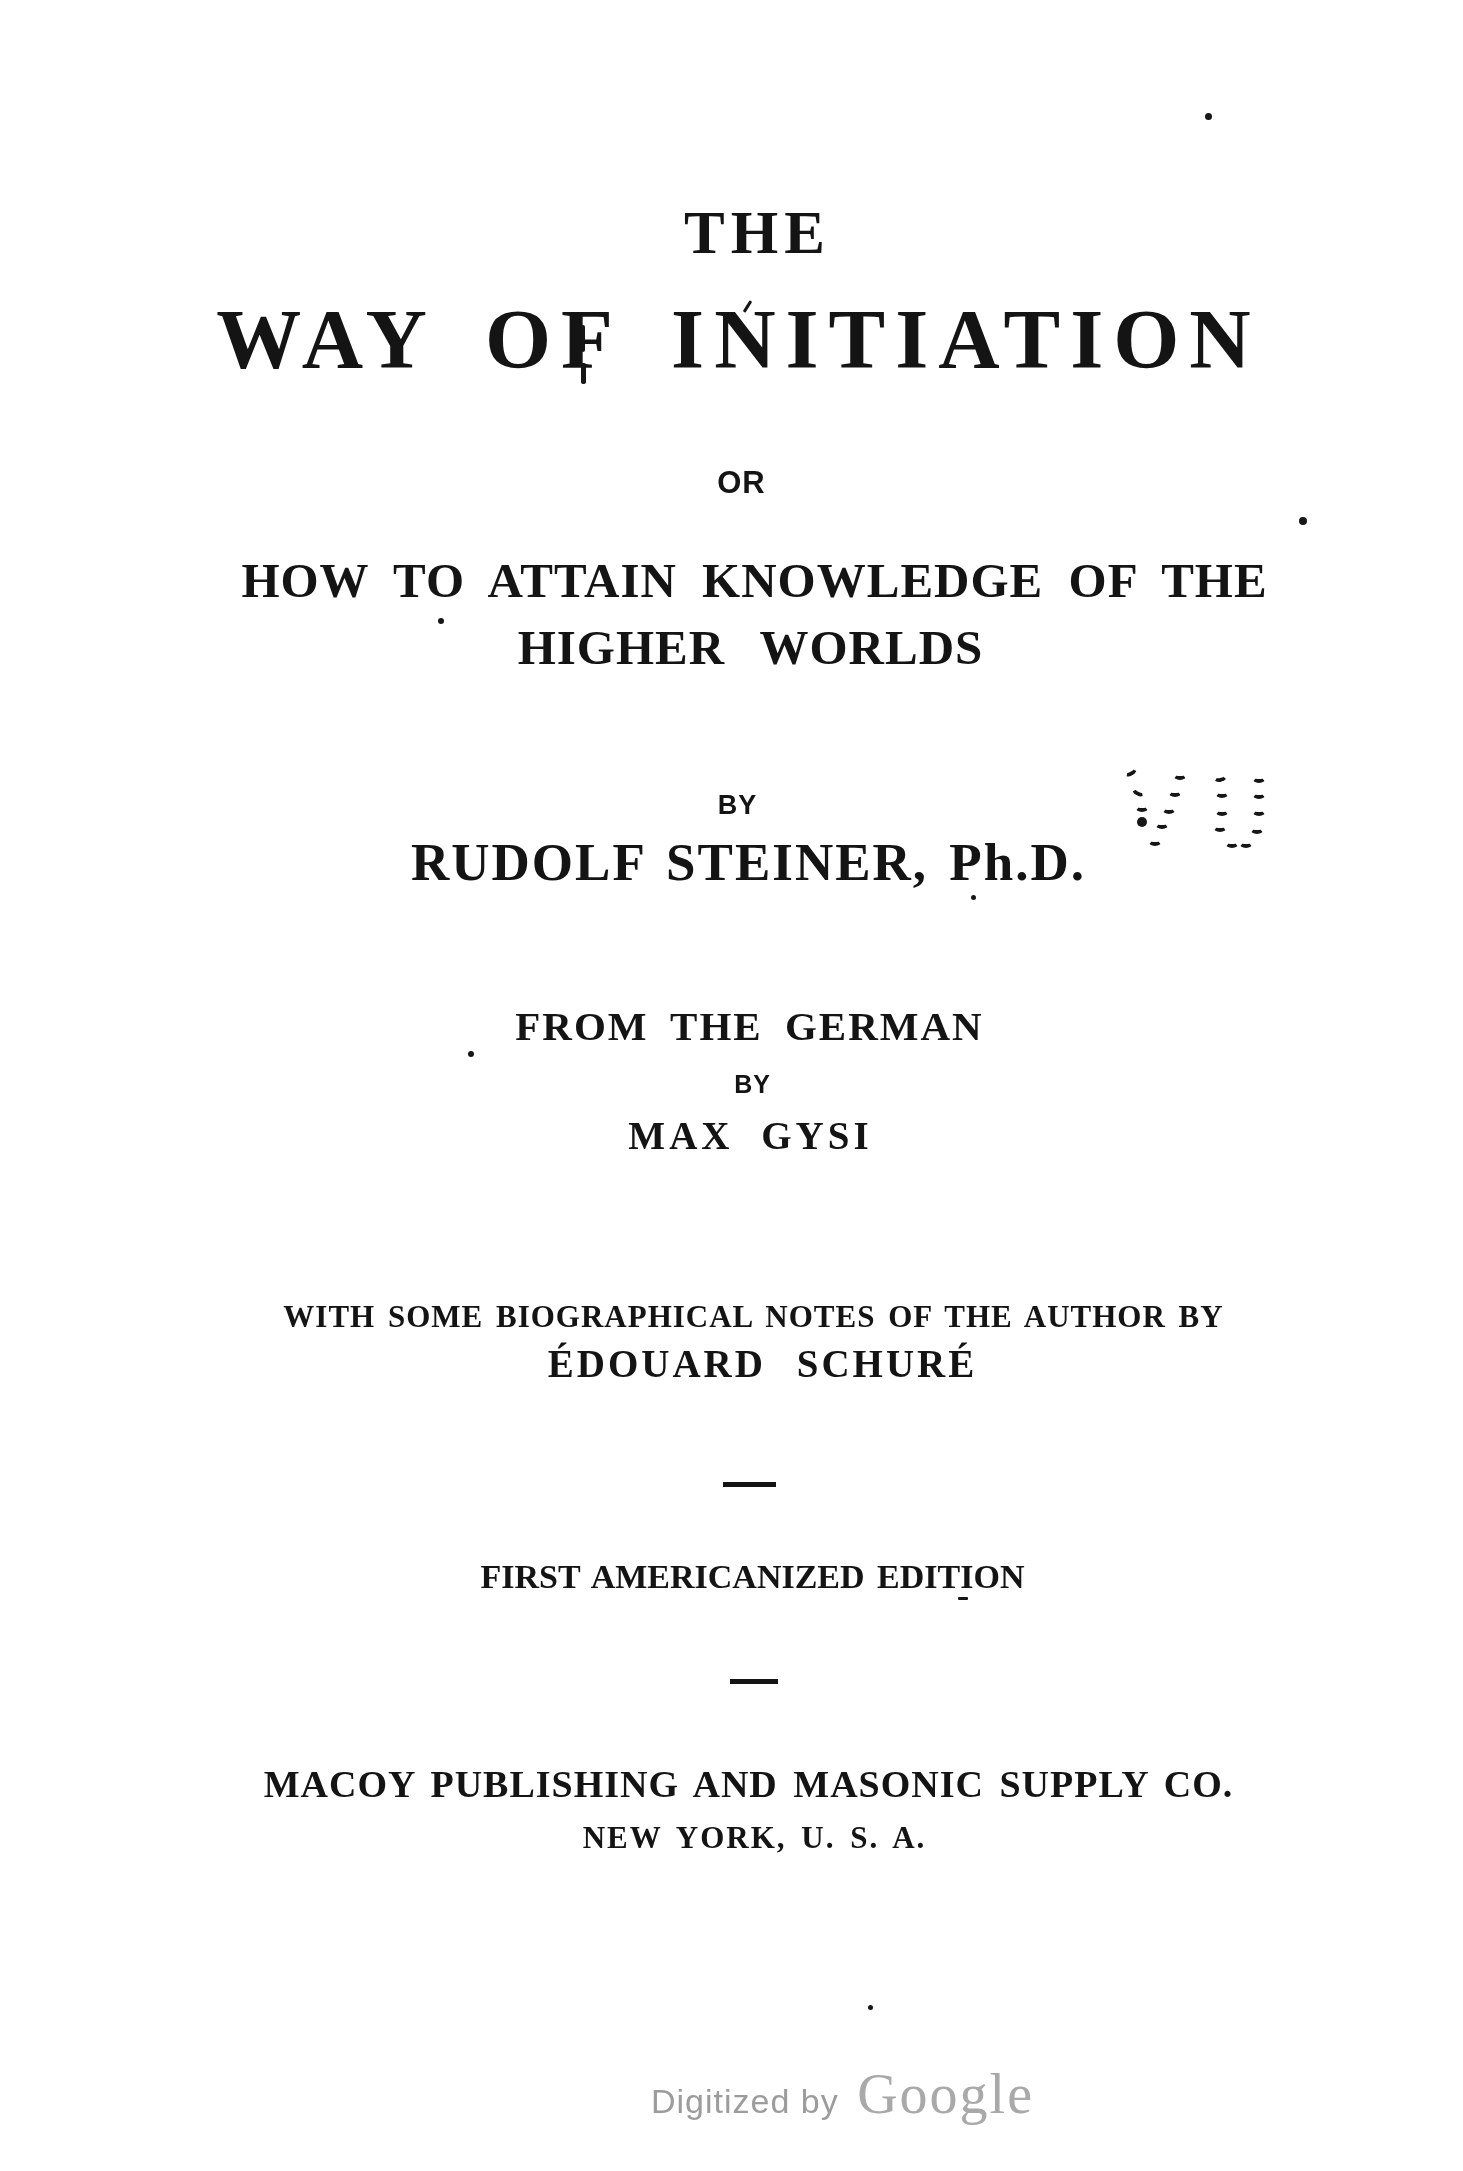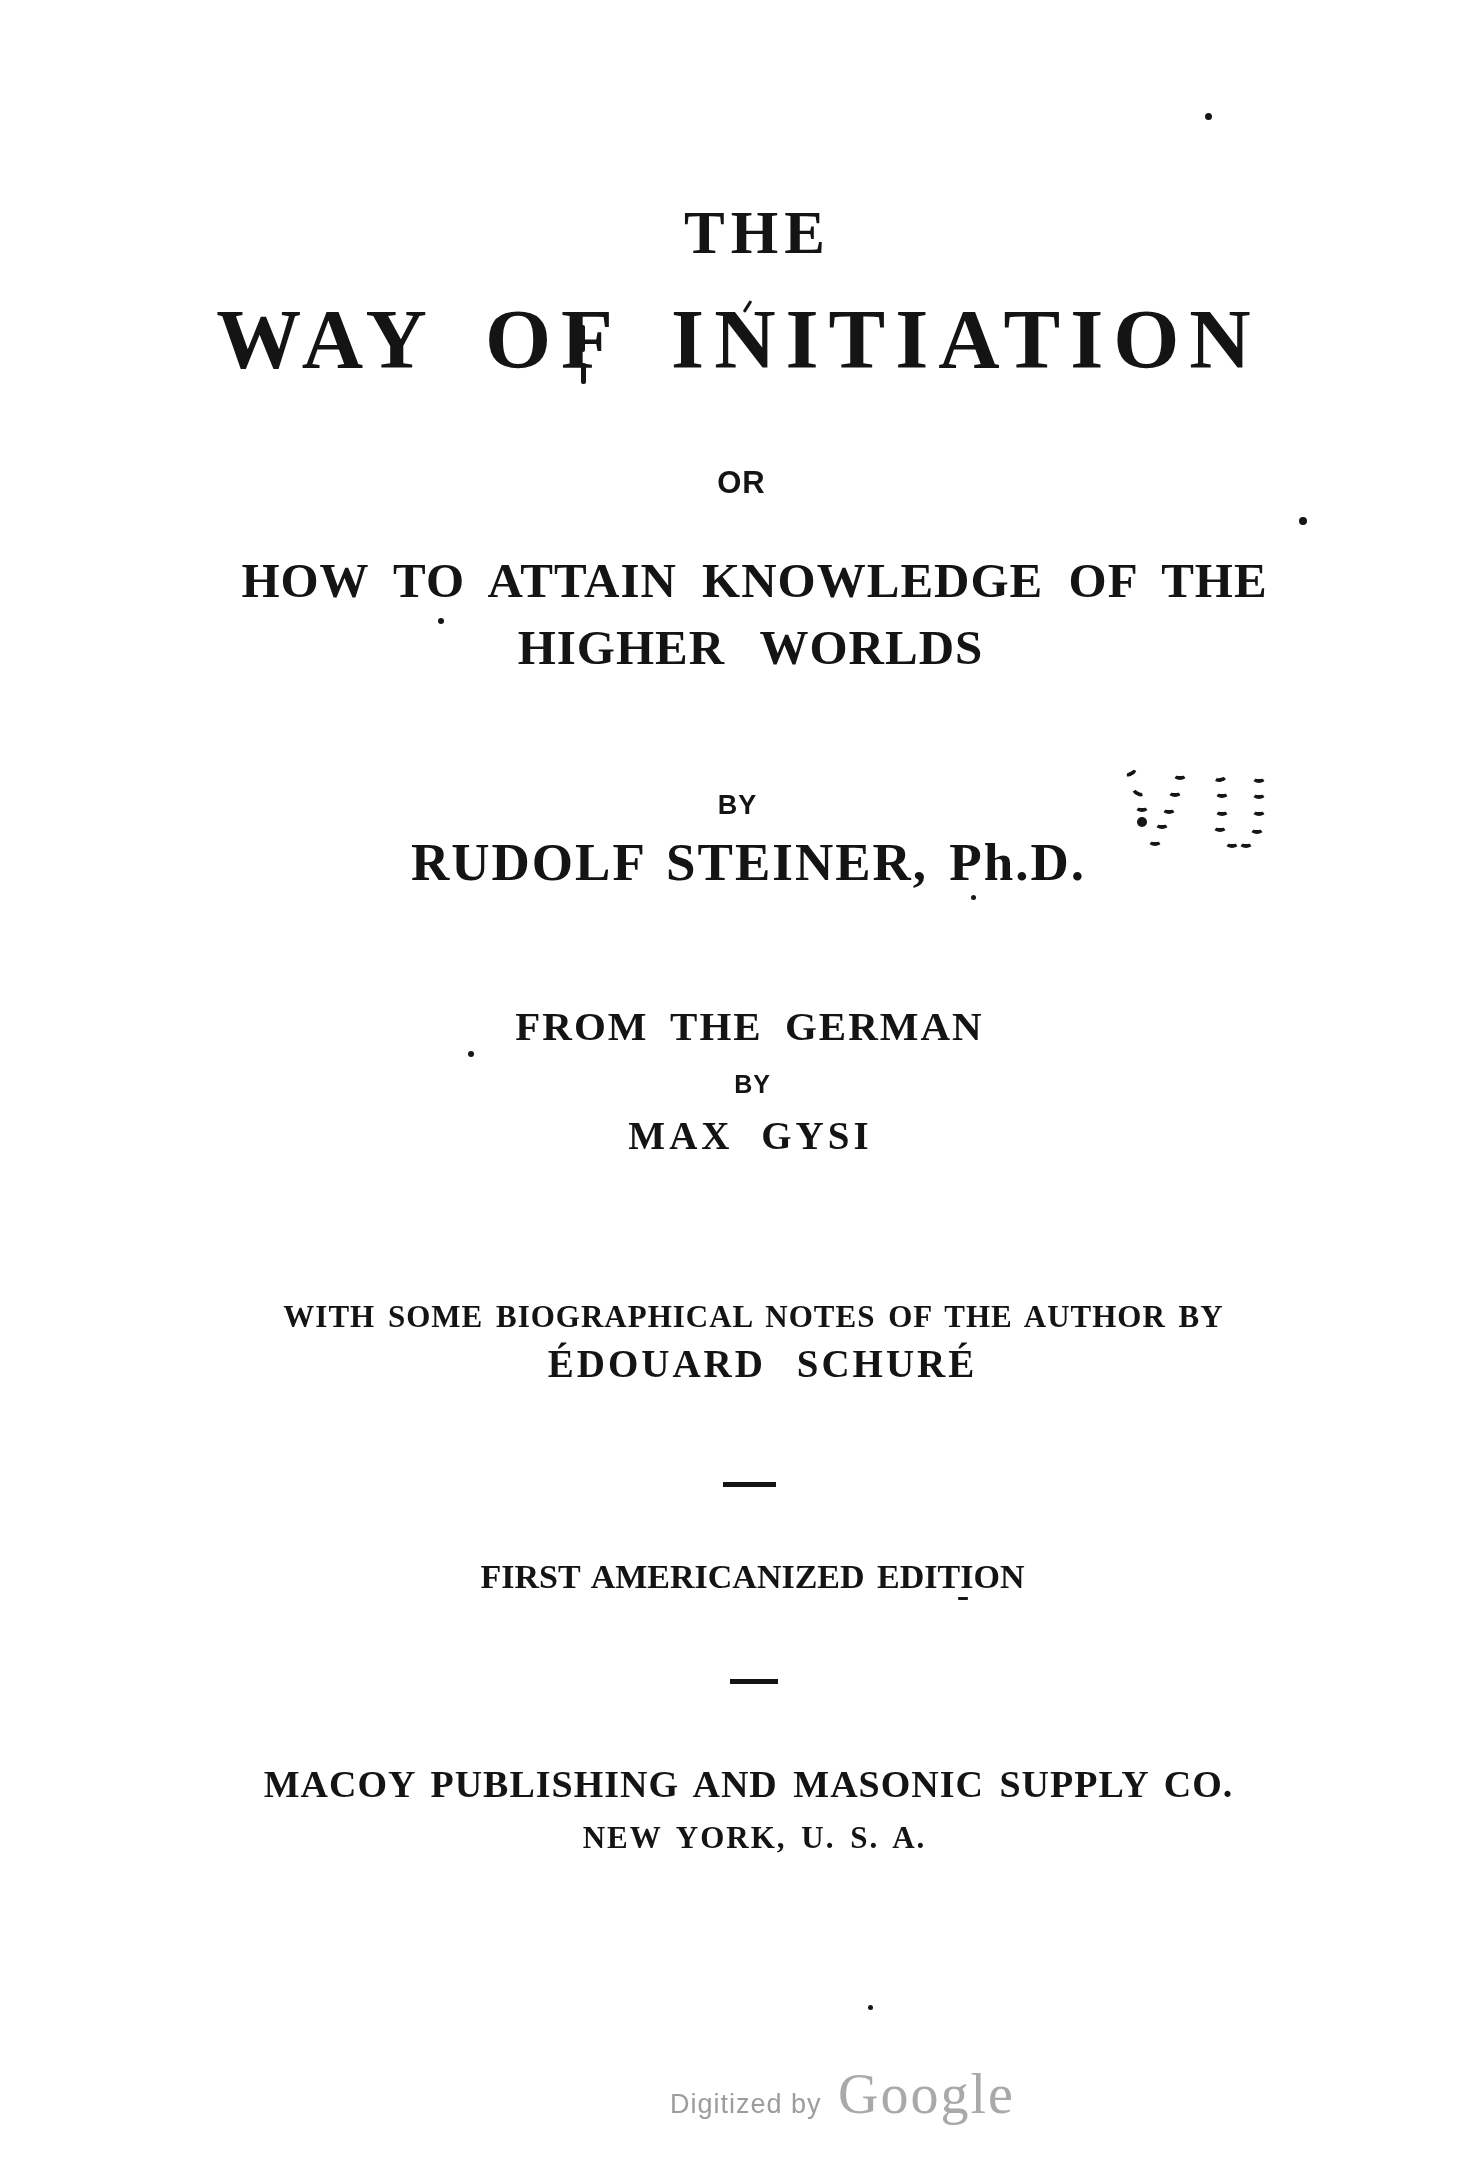--- a/index.html
+++ b/index.html
@@ -37,21 +37,21 @@
   .dash-1 { left:723px; top:1482px; width:53px; }
   .dash-2 { left:730px; top:1679px; width:48px; }
 
   .watermark {
     position:absolute; top:2066px; left:0; width:1463px;
     text-align:center; white-space:nowrap;
     transform:translateX(111px); line-height:1;
   }
   .wm-prefix {
     font-family:"Liberation Sans", sans-serif;
-    font-size:27px; color:#9c9c9c; letter-spacing:1px;
+    font-size:34px; color:#9c9c9c; letter-spacing:1px;
     vertical-align:baseline;
   }
   .wm-brand {
     font-family:"Liberation Serif", serif;
     font-size:56px; color:#a9a9a9; letter-spacing:2px;
     vertical-align:baseline;
   }
 
   
   #artifact-layer { position:absolute; inset:0; pointer-events:none; }

